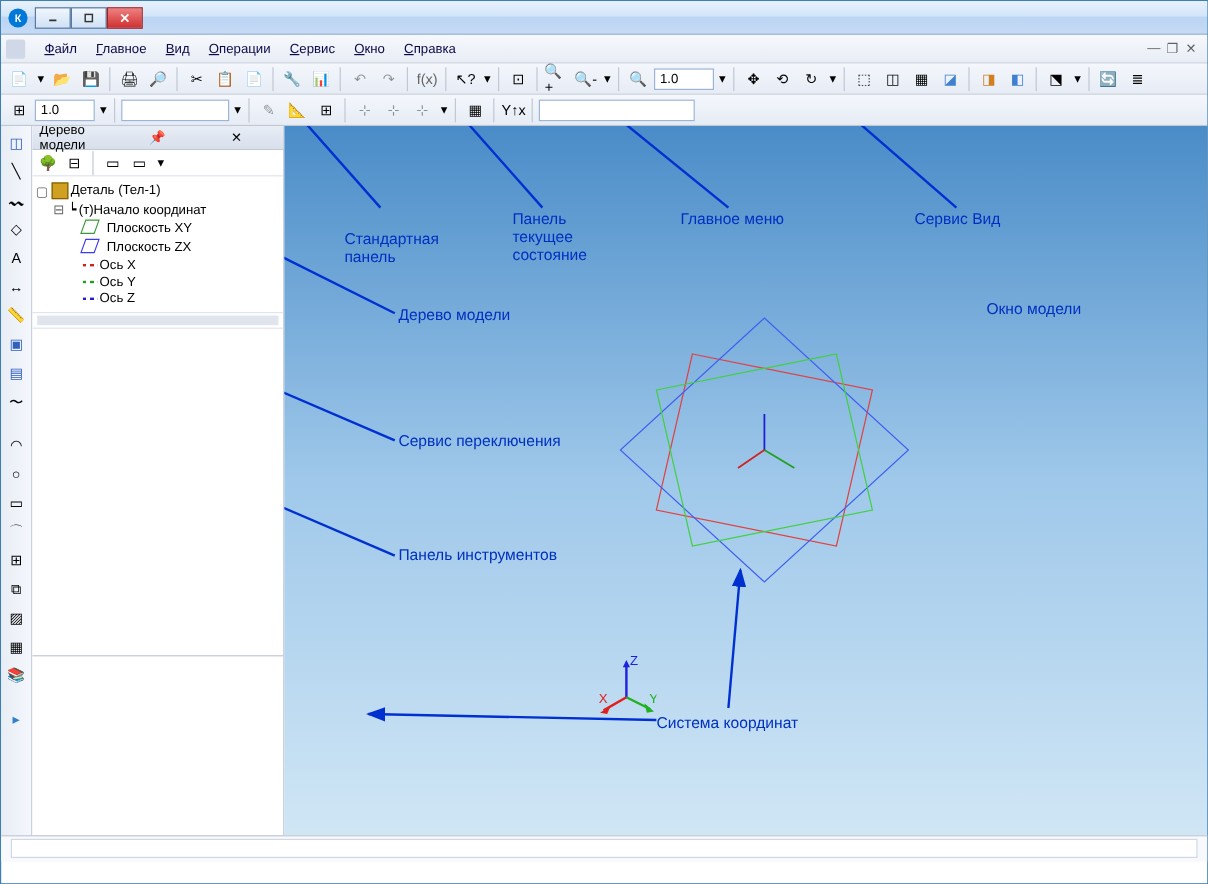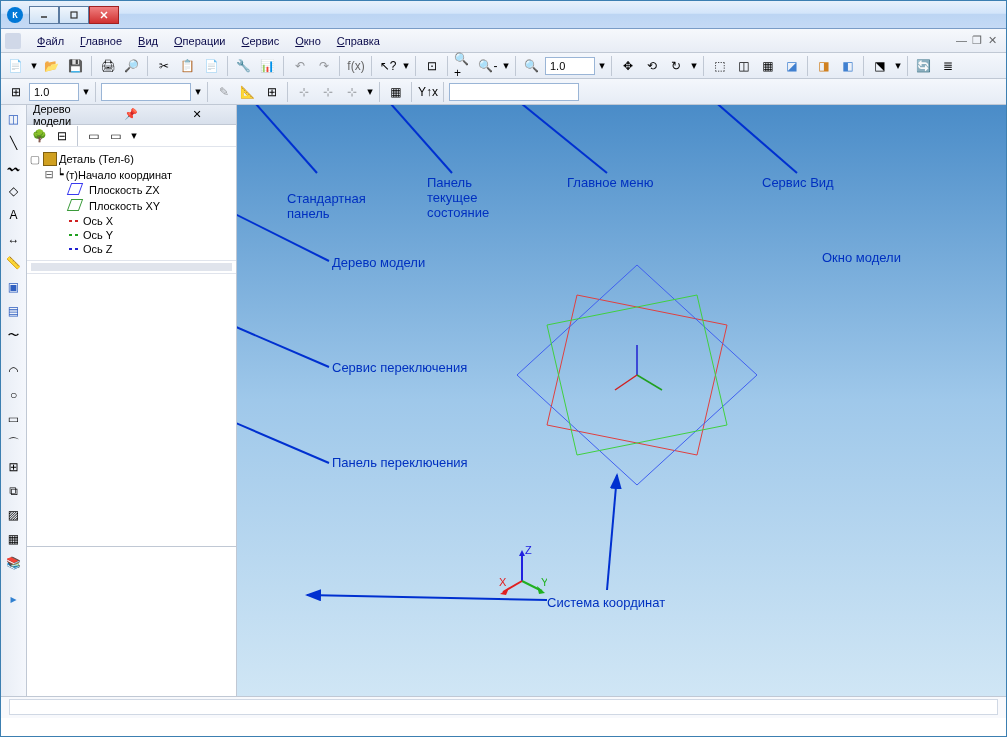--- a/index.html
+++ b/index.html
@@ -227,34 +227,34 @@
         <div class="tbtn">⊟</div>
         <div class="tsep"></div>
         <div class="tbtn">▭</div>
         <div class="tbtn">▭</div>
         <div class="tdrop">▾</div>
       </div>
       <div class="tree">
         <div class="tnode">
           <span class="exp">▢</span>
           <span class="ticon" style="background:#d0a020;border:1px solid #806010"></span>
-          <span>Деталь (Тел-6)</span>
+          <span>Деталь (Тел-1)</span>
         </div>
         <div class="tnode" style="padding-left:14px">
           <span class="exp">⊟</span>
           <span>┕</span>
           <span>(т)Начало координат</span>
         </div>
         <div class="tnode" style="padding-left:40px">
+          <span class="ticon plane xy"></span>
+          <span style="margin-left:4px">Плоскость XY</span>
+        </div>
+        <div class="tnode" style="padding-left:40px">
           <span class="ticon plane zx"></span>
           <span style="margin-left:4px">Плоскость ZX</span>
-        </div>
-        <div class="tnode" style="padding-left:40px">
-          <span class="ticon plane xy"></span>
-          <span style="margin-left:4px">Плоскость XY</span>
         </div>
         <div class="tnode" style="padding-left:40px">
           <span class="axis-line x"></span>
           <span>Ось X</span>
         </div>
         <div class="tnode" style="padding-left:40px">
           <span class="axis-line y"></span>
           <span>Ось Y</span>
         </div>
         <div class="tnode" style="padding-left:40px">
@@ -299,21 +299,21 @@
       <div class="annot" style="left:50px;top:86px">Стандартная
 панель</div>
       <div class="annot" style="left:190px;top:70px">Панель
 текущее
 состояние</div>
       <div class="annot" style="left:330px;top:70px">Главное меню</div>
       <div class="annot" style="left:525px;top:70px">Сервис Вид</div>
       <div class="annot" style="left:95px;top:150px">Дерево модели</div>
       <div class="annot" style="left:585px;top:145px">Окно модели</div>
       <div class="annot" style="left:95px;top:255px">Сервис переключения</div>
-      <div class="annot" style="left:95px;top:350px">Панель переключения</div>
+      <div class="annot" style="left:95px;top:350px">Панель инструментов</div>
       <div class="annot" style="left:310px;top:490px">Система координат</div>
 
       <svg class="arr" style="position:absolute;left:0;top:0;width:100%;height:100%;pointer-events:none">
         <defs>
             <marker id="ah" markerWidth="8" markerHeight="8" refX="7" refY="3" orient="auto">
               <polygon points="0,0 8,3 0,6" fill="#0030d0"></polygon>
             </marker>
           </defs>
         <line x1="80" y1="68" x2="-20" y2="-45" marker-end="url(#ah)"></line>
         <line x1="215" y1="68" x2="115" y2="-45" marker-end="url(#ah)"></line>

